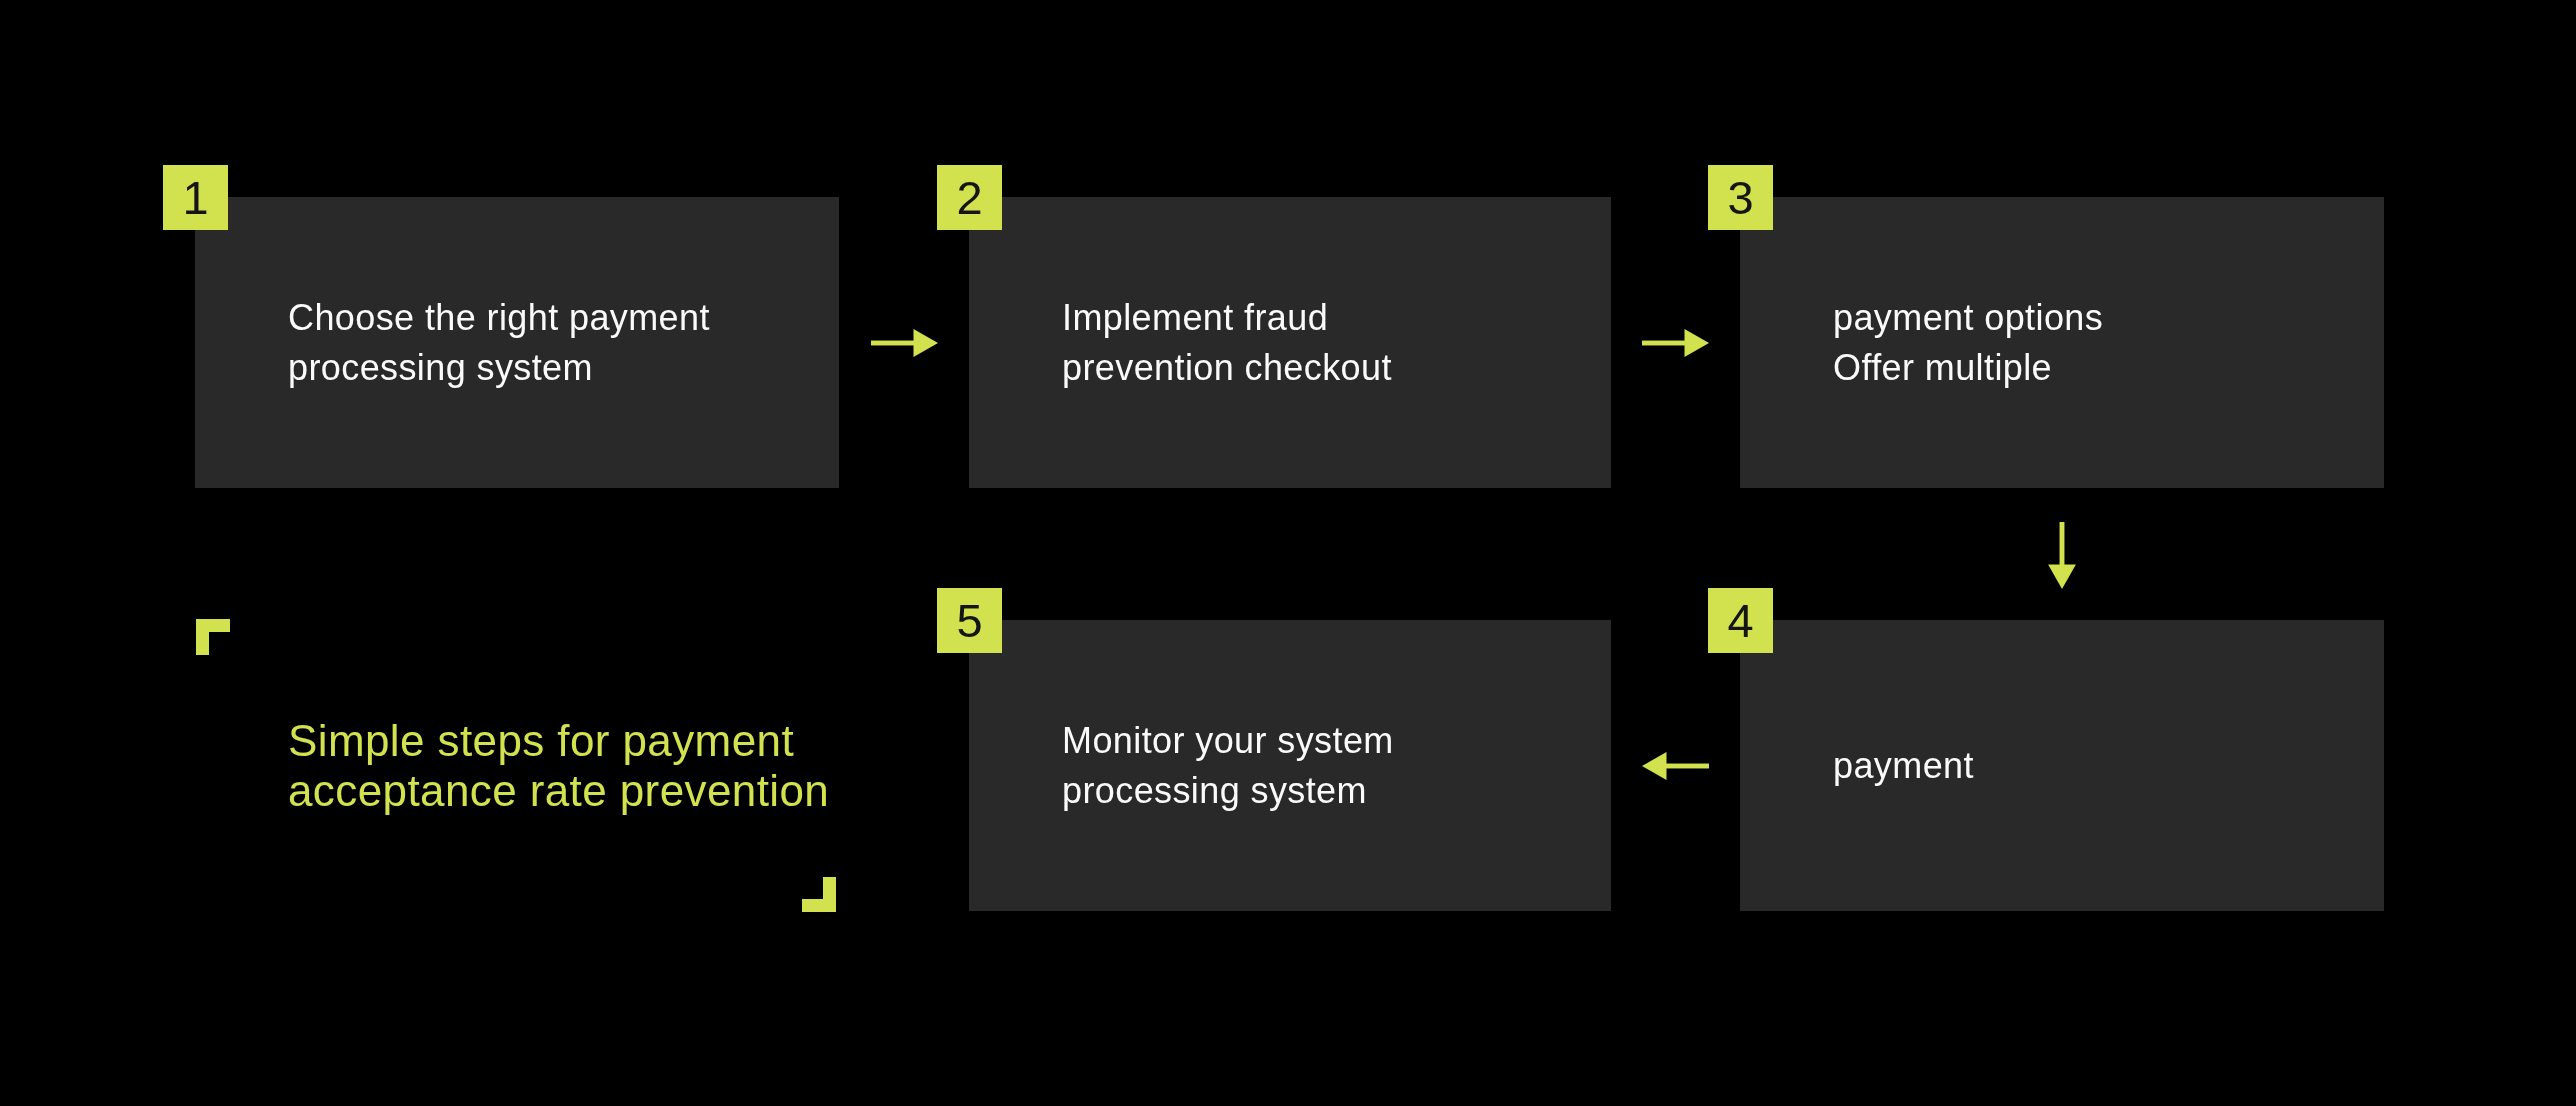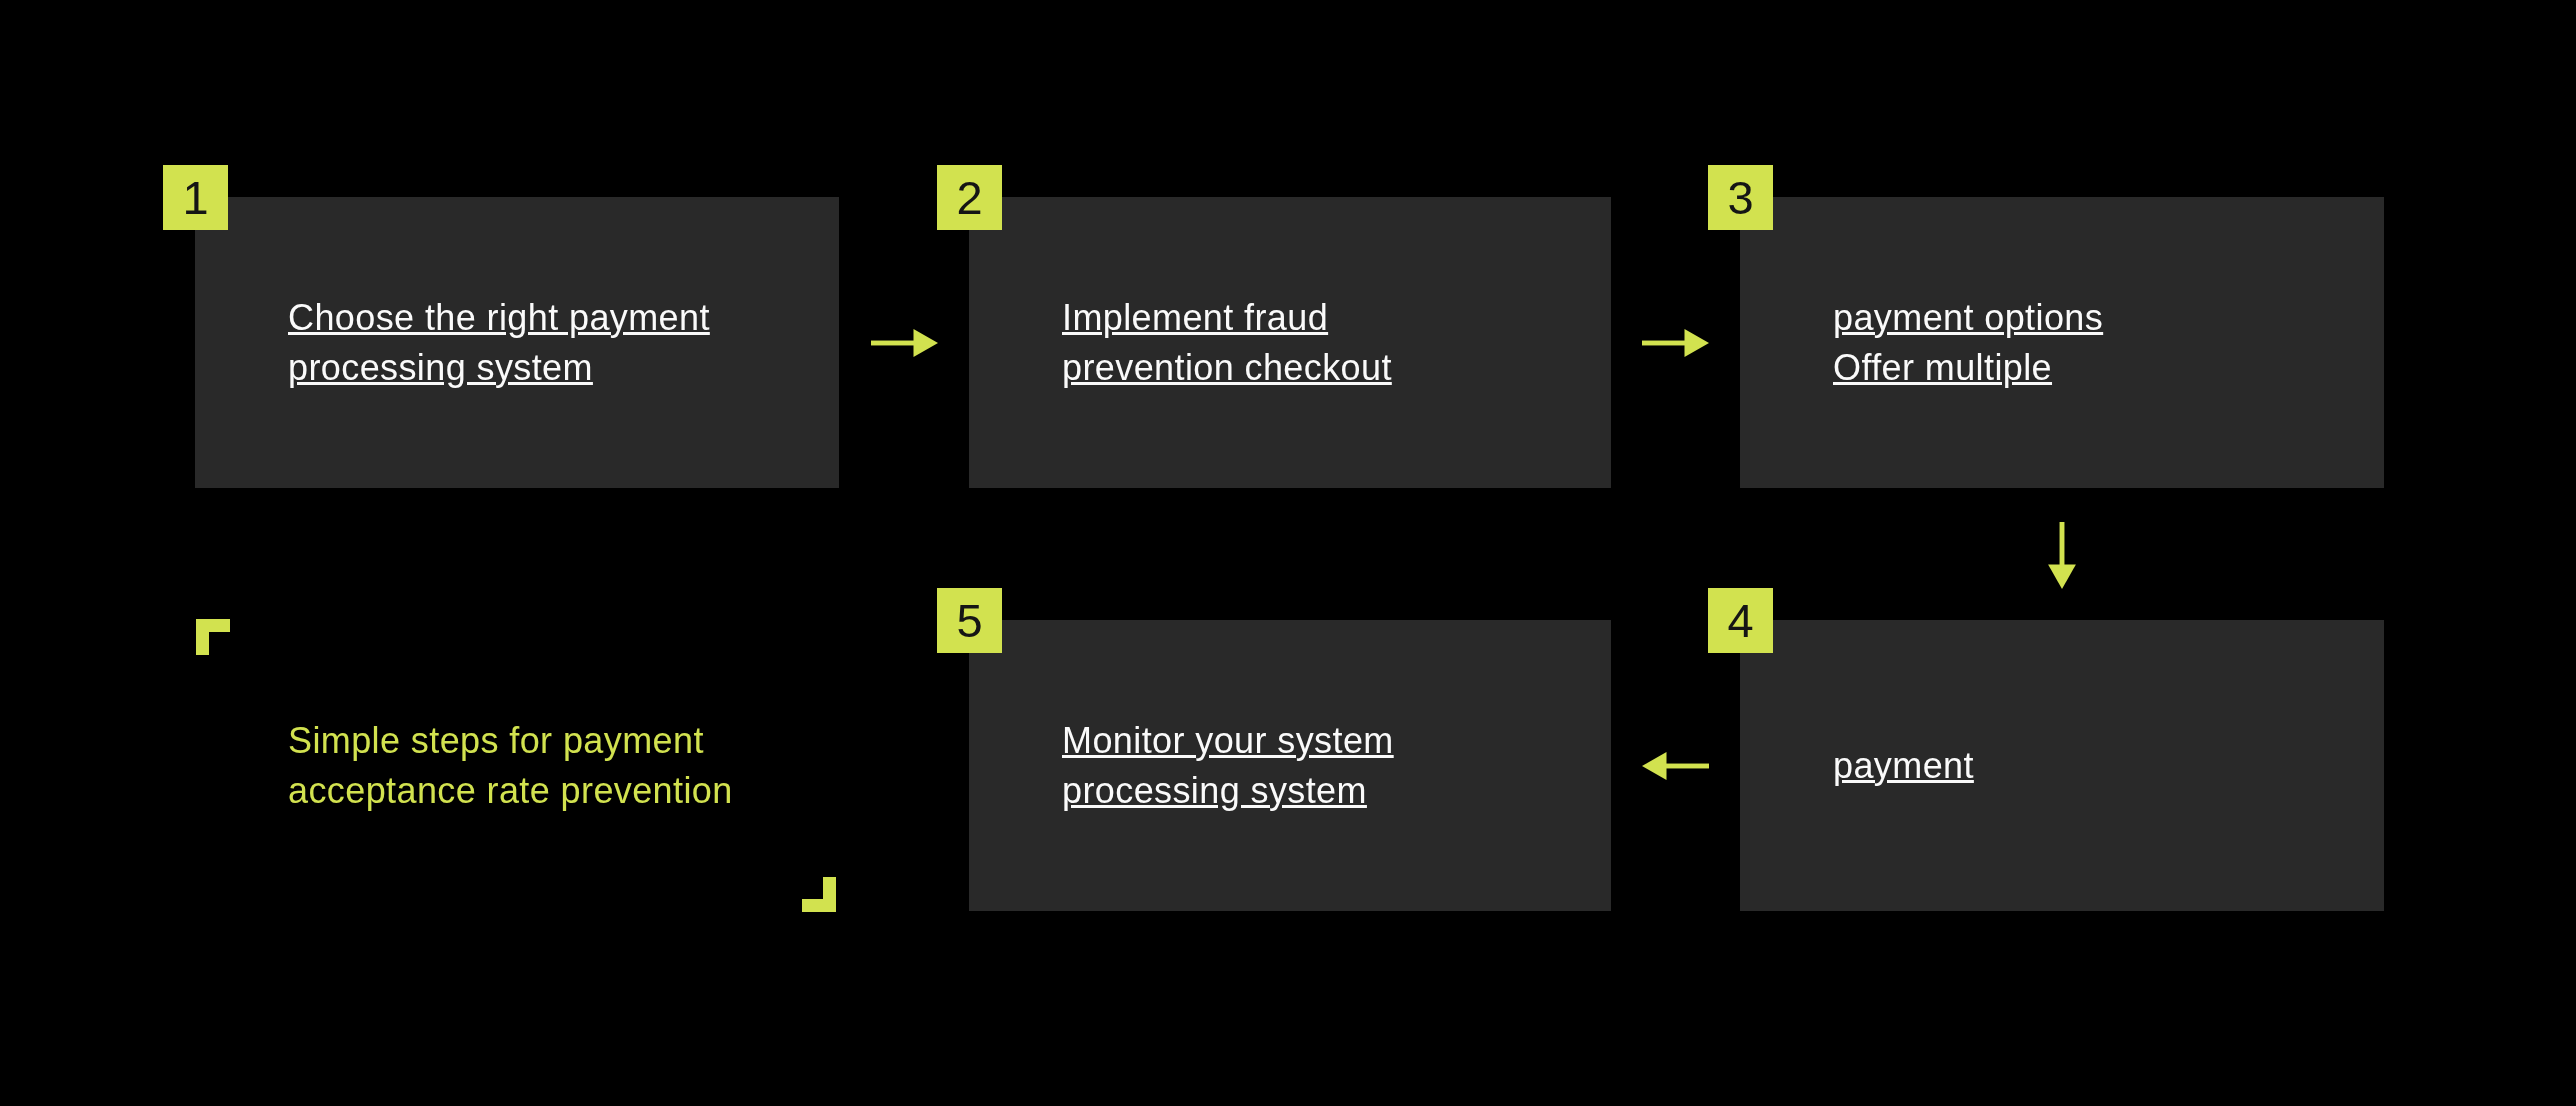--- a/index.html
+++ b/index.html
@@ -36,33 +36,32 @@
   }
   .badge span{
     color:var(--badge-text);
     font-size:47px;line-height:1;
   }
   .step-text{
     padding-left:93px;
     color:var(--box-text);
     font-size:36px;line-height:50px;
     letter-spacing:0.4px;
-    text-decoration:underline;
   }
   .arrow{position:absolute;}
   .arrow svg{display:block;}
   .arrow-fill{fill:var(--accent);}
   .a1{left:871px;top:329px;}
   .a2{left:1642px;top:329px;}
   .a3{left:2048px;top:522px;}
   .a4{left:1642px;top:752px;}
   .title-block{
     position:absolute;left:288px;top:716px;
     color:var(--accent);
-    font-size:36px;line-height:50px;
+    font-size:44px;line-height:50px;
     letter-spacing:0.4px;
   }
   .bracket{position:absolute;}
   .bracket-tl{
     left:196px;top:619px;width:34px;height:36px;
     background:
       linear-gradient(var(--accent),var(--accent)) left top/34px 13px no-repeat,
       linear-gradient(var(--accent),var(--accent)) left top/13px 36px no-repeat;
   }
   .bracket-br{

